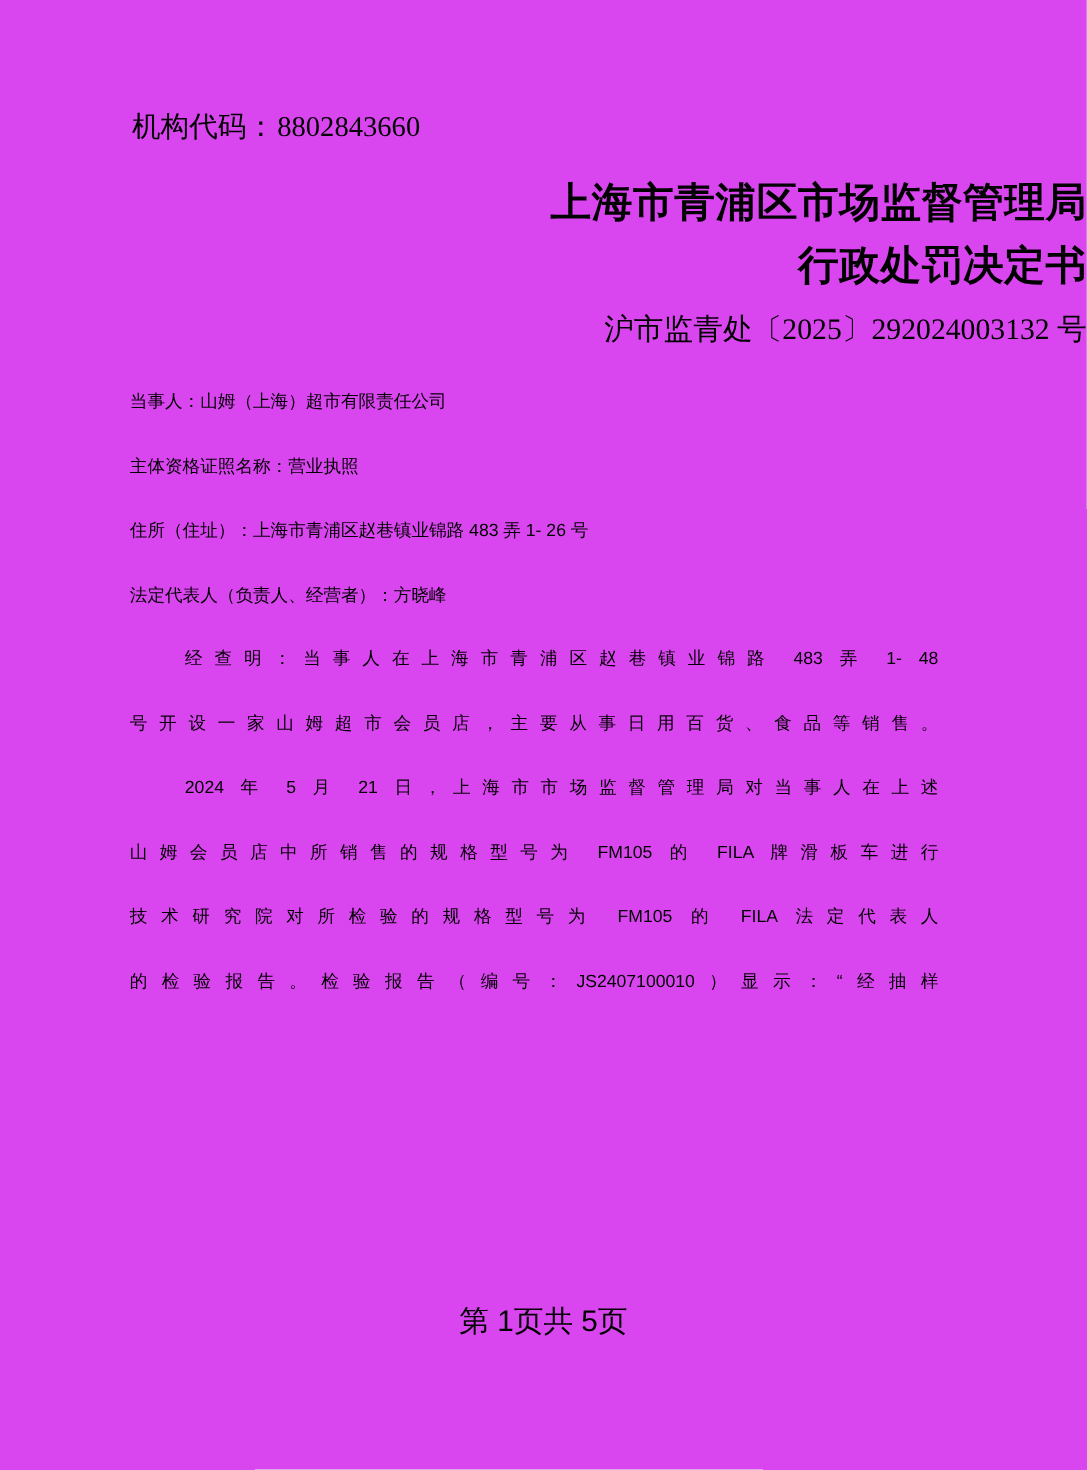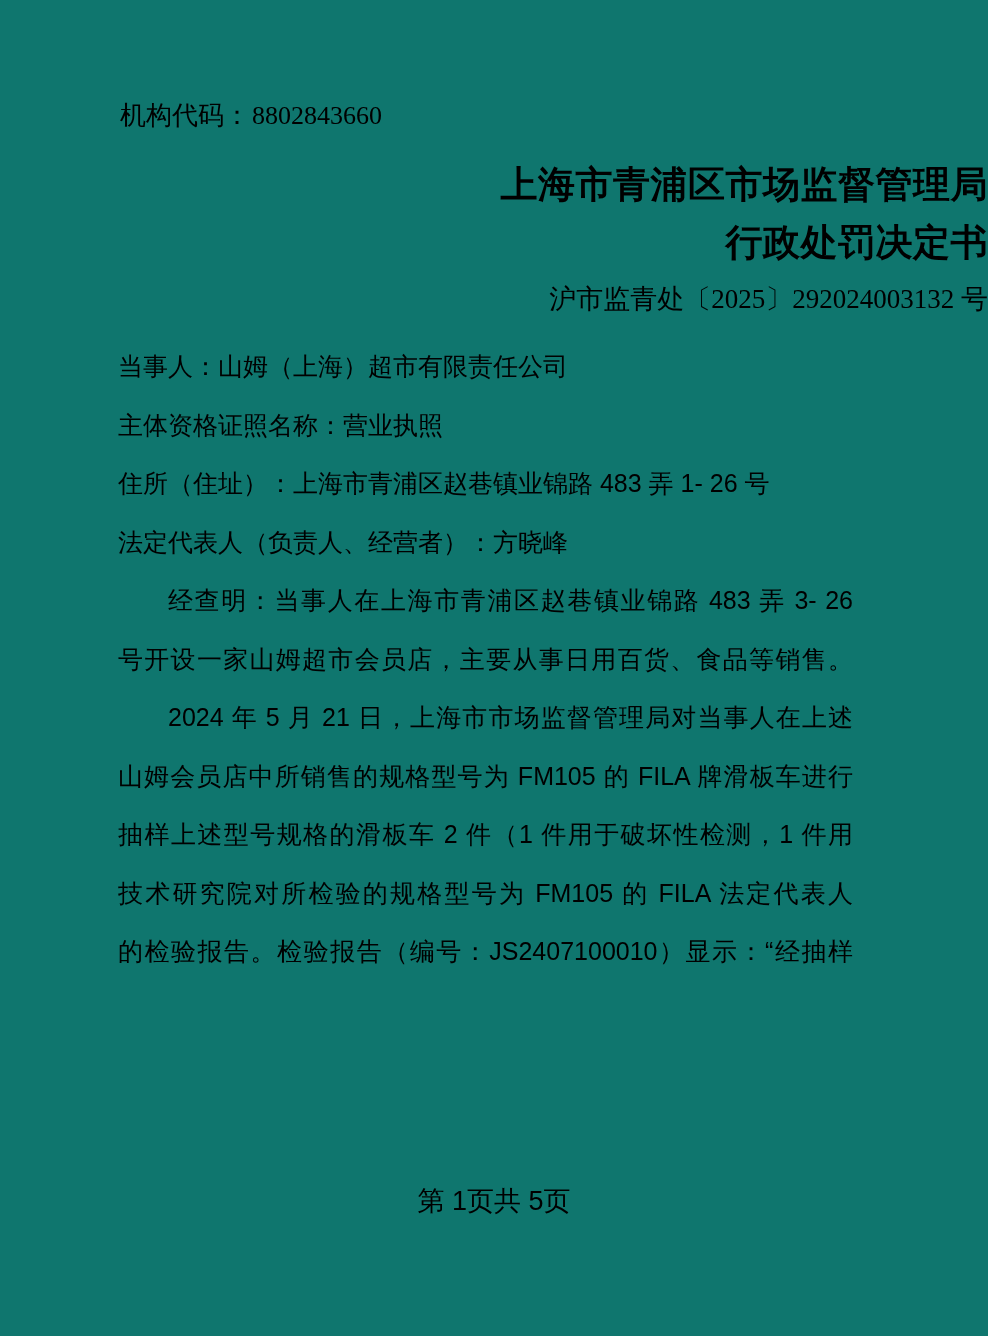--- a/index.html
+++ b/index.html
@@ -5,21 +5,21 @@
   html, body {
     margin: 0;
     padding: 0;
     background: #e8e8e8;
   }
   .page {
     position: relative;
     width: 988px;
     height: 1336px;
     margin: 0 auto;
-    background: #0f766e;
+    background: #d946ef;
     color: #000000;
     overflow: hidden;
     font-family: "Liberation Serif", "DejaVu Serif", serif;
   }
   .org-code {
     position: absolute;
     top: 100px;
     left: 120px;
     font-size: 26px;
     line-height: 32px;
@@ -47,21 +47,21 @@
     text-align: right;
     font-size: 27px;
     line-height: 34px;
     font-family: "Liberation Serif", "DejaVu Serif", serif;
   }
   .body-text {
     position: absolute;
     top: 337px;
     left: 118px;
     width: 735px;
-    font-size: 25px;
+    font-size: 16px;
     line-height: 58.5px;
     font-family: "Liberation Sans", "DejaVu Sans", sans-serif;
   }
   .line { min-height: 58.5px; }
   .indent { text-indent: 50px; }
   .jst {
     text-align: justify;
     text-align-last: justify;
   }
   .page-footer {
@@ -89,24 +89,23 @@
     <div>行政处罚决定书</div>
   </div>
 
   <div class="doc-number">沪市监青处〔2025〕292024003132 号</div>
 
   <div class="body-text">
     <div class="line">当事人：山姆（上海）超市有限责任公司</div>
     <div class="line">主体资格证照名称：营业执照</div>
     <div class="line">住所（住址）：上海市青浦区赵巷镇业锦路 483 弄 1- 26 号</div>
     <div class="line">法定代表人（负责人、经营者）：方晓峰</div>
-    <div class="line indent jst">经查明：当事人在上海市青浦区赵巷镇业锦路 483 弄 3- 26</div>
+    <div class="line indent jst">经查明：当事人在上海市青浦区赵巷镇业锦路 483 弄 1- 48</div>
     <div class="line jst">号开设一家山姆超市会员店，主要从事日用百货、食品等销售。</div>
     <div class="line indent jst">2024 年 5 月 21 日，上海市市场监督管理局对当事人在上述</div>
     <div class="line jst">山姆会员店中所销售的规格型号为 FM105 的 FILA 牌滑板车进行</div>
-    <div class="line jst">抽样上述型号规格的滑板车 2 件（1 件用于破坏性检测，1 件用</div>
     <div class="line jst">技术研究院对所检验的规格型号为 FM105 的 FILA 法定代表人</div>
     <div class="line jst">的检验报告。检验报告（编号：JS2407100010）显示：“经抽样</div>
   </div>
 
   <div class="page-footer">第 1页共 5页</div>
 
 </div>
 
 </body></html>

